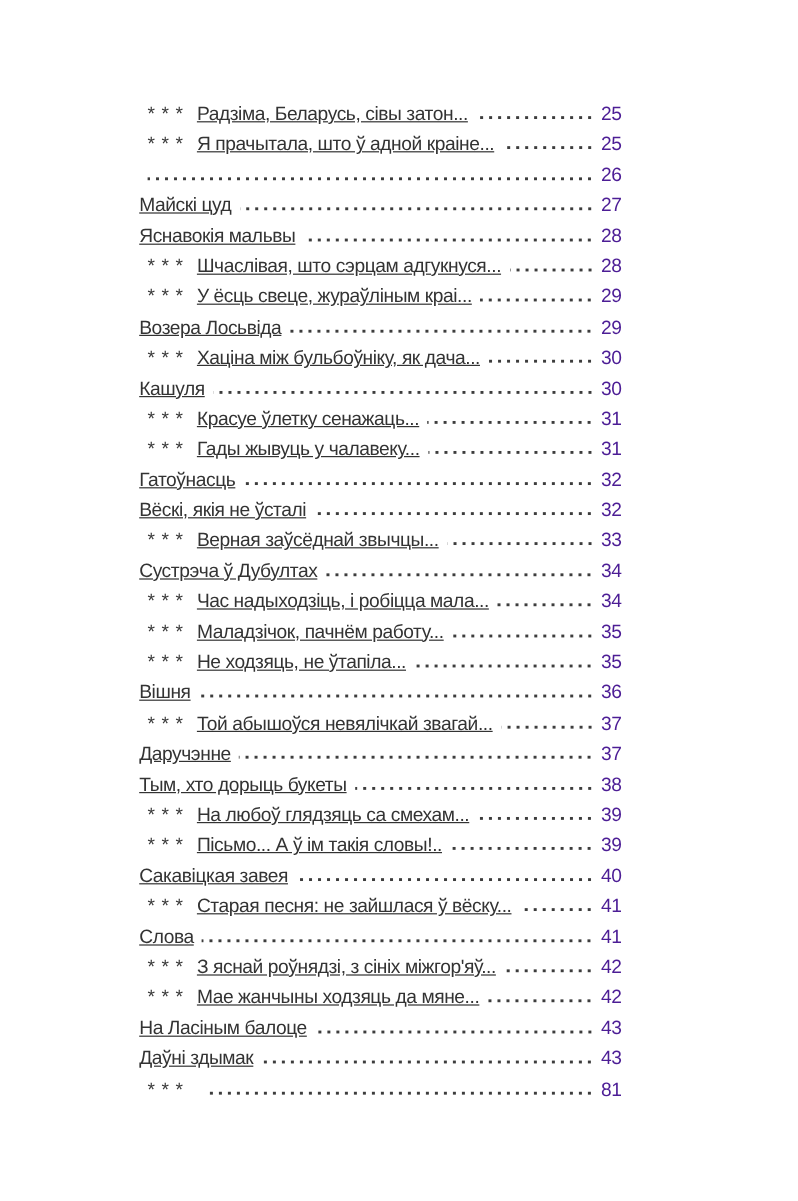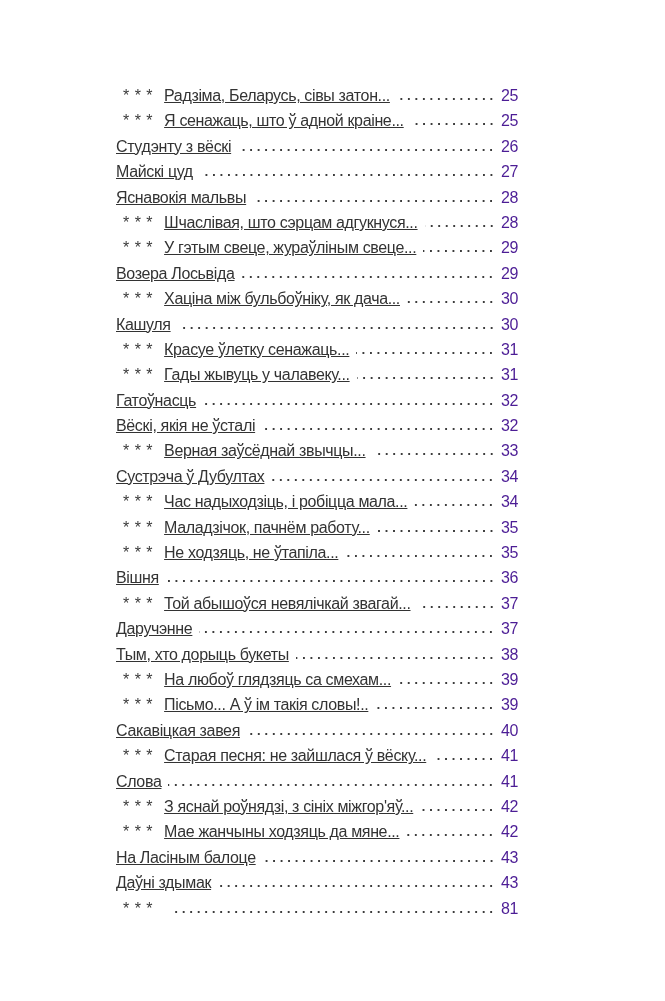--- a/index.html
+++ b/index.html
@@ -71,27 +71,26 @@
 <div class="page">
   <div class="toc" id="toc-list">
       <div class="row starred">
     <span class="stars">* * *</span>
     <span class="title">Радзіма, Беларусь, сівы затон...</span>
     <span class="leader"></span>
     <span class="pagenum">25</span>
   </div>
       <div class="row starred">
     <span class="stars">* * *</span>
-    <span class="title">Я сенажаць, што ў адной краіне...</span>
+    <span class="title">Я прачытала, што ў адной краіне...</span>
     <span class="leader"></span>
     <span class="pagenum">25</span>
   </div>
       <div class="row">
 
-    <span class="title">Студэнту з вёскі</span>
     <span class="leader"></span>
     <span class="pagenum">26</span>
   </div>
       <div class="row">
 
     <span class="title">Майскі цуд</span>
     <span class="leader"></span>
     <span class="pagenum">27</span>
   </div>
       <div class="row">
@@ -101,21 +100,21 @@
     <span class="pagenum">28</span>
   </div>
       <div class="row starred">
     <span class="stars">* * *</span>
     <span class="title">Шчаслівая, што сэрцам адгукнуся...</span>
     <span class="leader"></span>
     <span class="pagenum">28</span>
   </div>
       <div class="row starred">
     <span class="stars">* * *</span>
-    <span class="title">У гэтым свеце, жураўліным свеце...</span>
+    <span class="title">У ёсць свеце, жураўліным краі...</span>
     <span class="leader"></span>
     <span class="pagenum">29</span>
   </div>
       <div class="row">
 
     <span class="title">Возера Лосьвіда</span>
     <span class="leader"></span>
     <span class="pagenum">29</span>
   </div>
       <div class="row starred">

